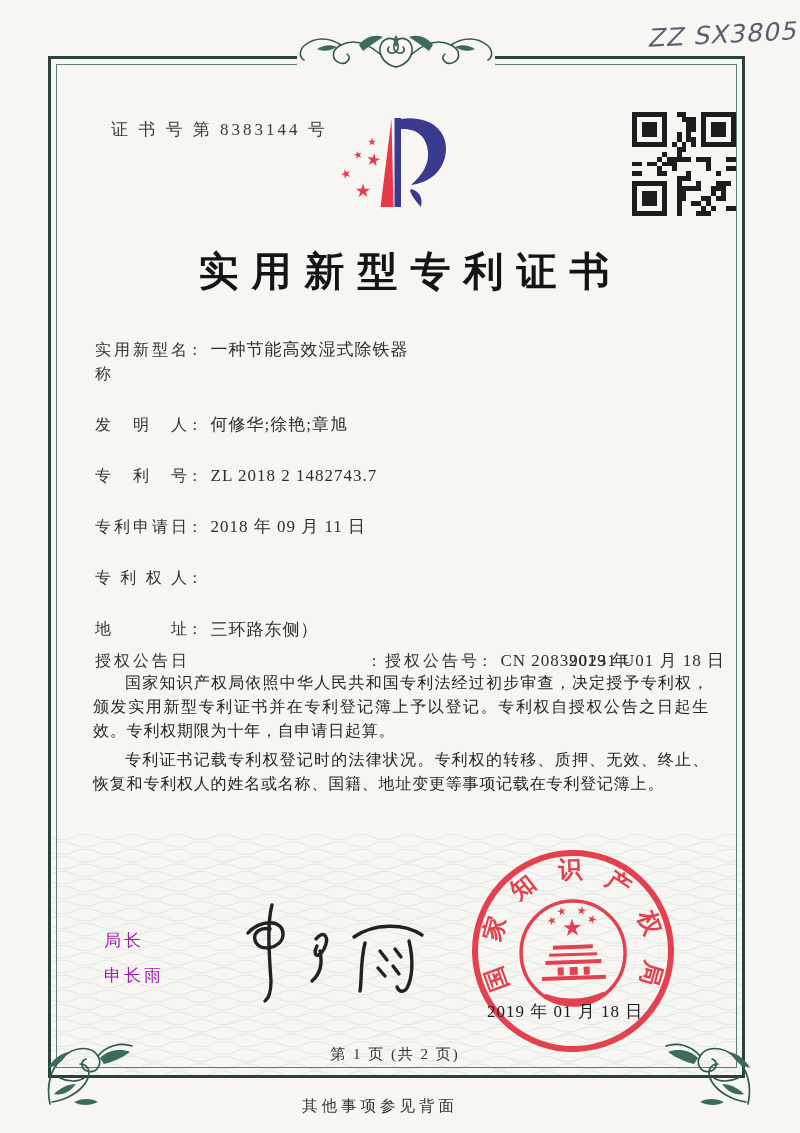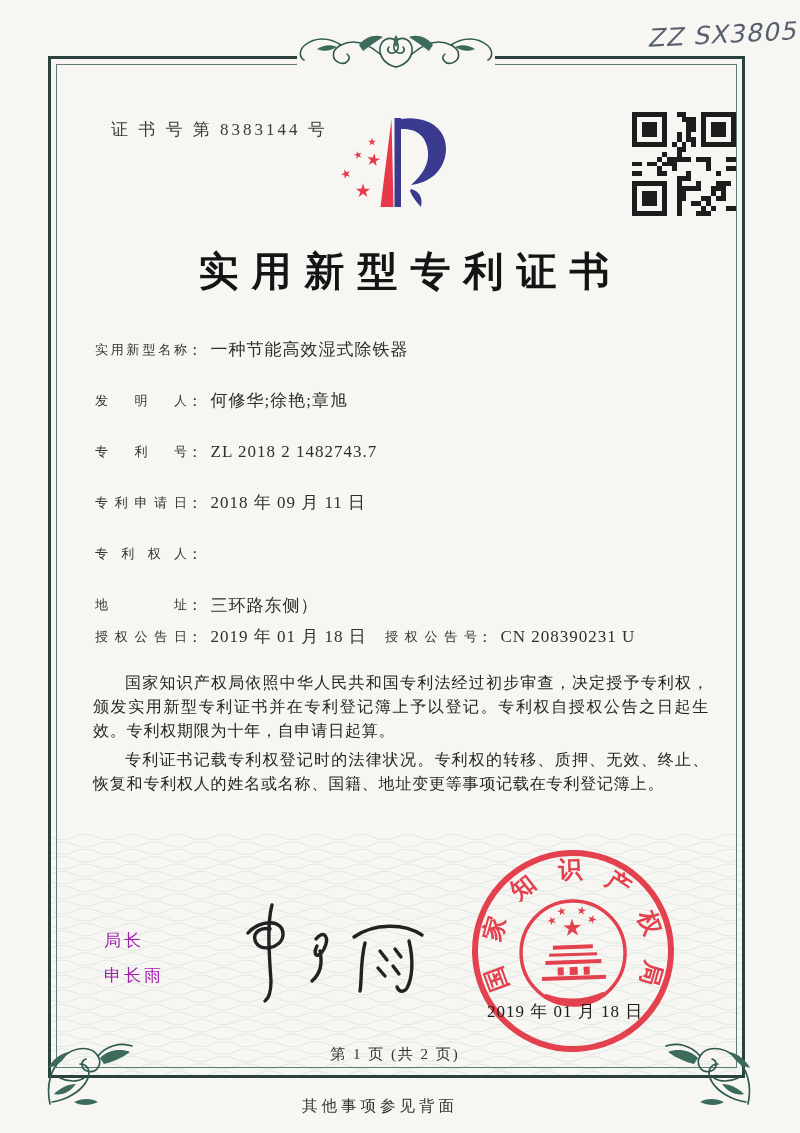--- a/index.html
+++ b/index.html
@@ -17,26 +17,26 @@
   .handnote{position:absolute;left:650px;top:20px;z-index:4;font-family:"DejaVu Sans",sans-serif;
     font-size:25px;color:#565f6e;transform:skewX(-14deg) rotate(-3deg);letter-spacing:1px;white-space:nowrap;}
   .certno{position:absolute;left:76px;top:118px;z-index:4;font-size:17px;color:#3a3a3a;letter-spacing:3px;margin-left:35px;}
   #logo{position:absolute;left:330px;top:110px;z-index:4;}
   #qr{position:absolute;left:632px;top:112px;z-index:4;}
   .title{position:absolute;left:0;top:240px;width:800px;margin:4px;z-index:4;text-align:center;
     font-size:40px;font-weight:600;color:#141414;letter-spacing:13px;text-indent:13px;}
   
   .fields{position:absolute;left:95px;top:338px;width:630px;z-index:4;font-size:17px;color:#2e2e2e;}
   .frow{display:flex;align-items:flex-start;margin-bottom:27px;line-height:24px;}
-  .f-label{display:inline-block;width:92px;font-size:13px;color:#333;text-align:justify;text-align-last:justify;flex:none;}
+  .f-label{display:inline-block;width:92px;font-size:16px;color:#333;text-align:justify;text-align-last:justify;flex:none;}
   .f-colon{font-size:15.5px;color:#333;flex:none;margin-right:8px;}
   .f-value{letter-spacing:1px;}
   .frow.addr{margin-bottom:6px;}
   .frow.addr .f-value div{line-height:26px;}
-  .frow.last{margin-bottom:0;position:relative;}
+  .frow.last{margin-bottom:0;position:relative;justify-content:space-between;}
   .frow.last .col2{position:absolute;left:290px;top:0;display:flex;}
   
   .bodytext{position:absolute;left:88px;top:666px;width:626px;z-index:4;font-size:16px;color:#262626;
     line-height:24px;letter-spacing:0.8px;text-align:justify;}
   .bodytext p{margin:5px;text-indent:2em;}
   
   .signer{position:absolute;left:104px;top:923px;z-index:4;font-size:17px;color:#a21caf;letter-spacing:3px;line-height:35px;}
   #signature{position:absolute;left:212px;top:891px;z-index:4;}
   #seal{position:absolute;left:467px;top:845px;z-index:4;opacity:0.93;}
   .sealdate{position:absolute;left:487px;top:1000px;z-index:5;font-size:17px;color:#1c1c1c;letter-spacing:1px;}

